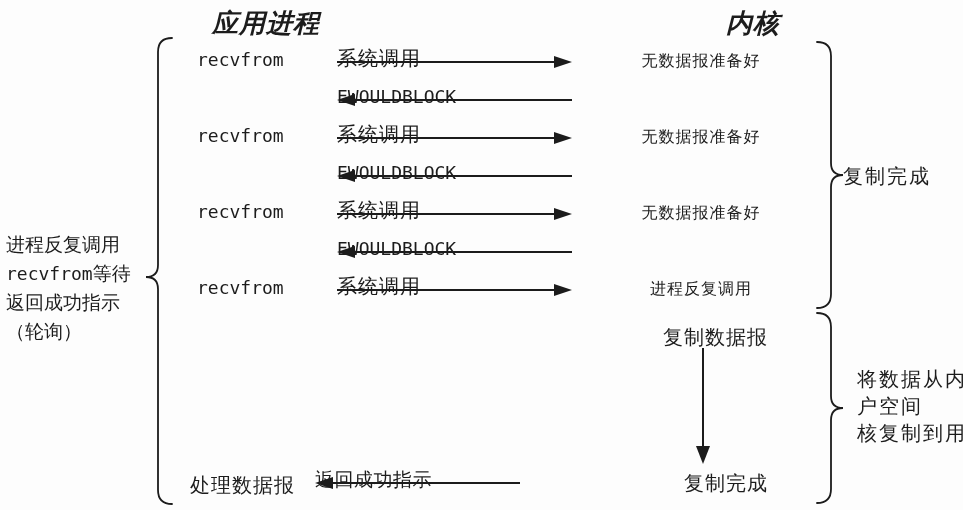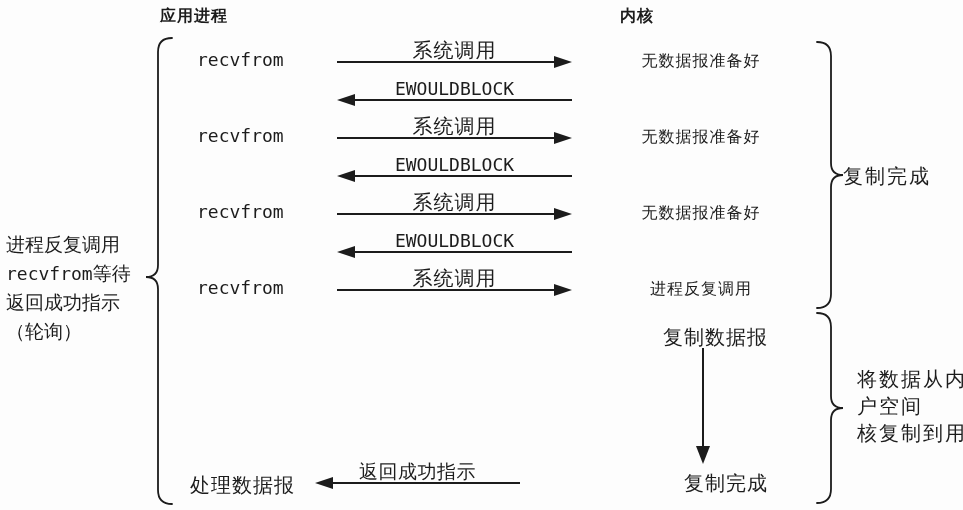--- a/index.html
+++ b/index.html
@@ -3,26 +3,26 @@
 <meta charset="utf-8">
 <style>
   html,body{margin:0;padding:0;}
   body{background:#ffffff;}
   .canvas{
     position:relative;width:963px;height:510px;background:#fdfdfd;
     font-family:"DejaVu Serif","Liberation Serif",serif;
     color:#1c1c1c;overflow:hidden;
   }
   .abs{position:absolute;}
-  .hdr{font-weight:bold;font-size:16px;letter-spacing:1px;text-align:left;}
+  .hdr{font-weight:bold;font-size:26px;letter-spacing:1px;text-align:right;font-style:italic;}
   .mono{font-family:"DejaVu Sans Mono","Liberation Mono",monospace;}
   .app-call{font-size:18px;white-space:nowrap;}
   .kernel-status{font-size:16px;letter-spacing:1px;text-align:center;white-space:nowrap;}
   .arrow{position:absolute;left:337px;width:235px;height:29px;}
-  .arrow .arrow-label{position:absolute;left:0;right:0;top:4px;text-align:center;
+  .arrow .arrow-label{position:absolute;left:0;right:0;top:12px;text-align:left;
     font-size:20px;letter-spacing:1px;line-height:22px;white-space:nowrap;}
   .arrow .arrow-label.mono{font-size:18px;letter-spacing:0;line-height:23px;}
   .arrow .shaft{position:absolute;top:26px;height:2px;background:#1c1c1c;}
   .arrow.right .shaft{left:0;right:15px;}
   .arrow.left  .shaft{left:15px;right:0;}
   .head{position:absolute;width:0;height:0;top:21px;
     border-top:6px solid transparent;border-bottom:6px solid transparent;}
   .head.to-right{right:0;border-left:18px solid #1c1c1c;}
   .head.to-left{left:0;border-right:18px solid #1c1c1c;}
   .note{font-size:19px;line-height:29px;white-space:nowrap;}

